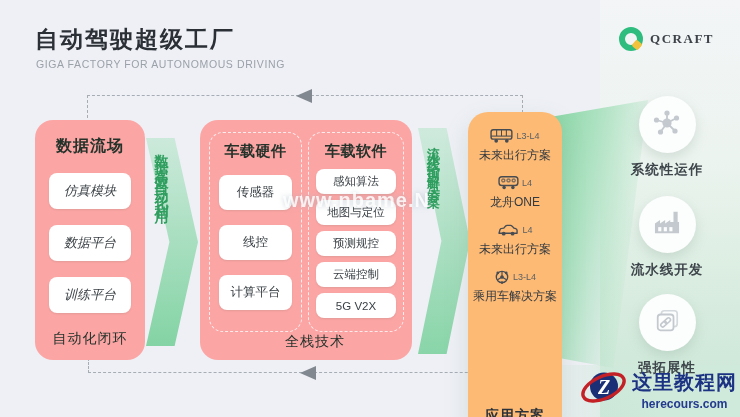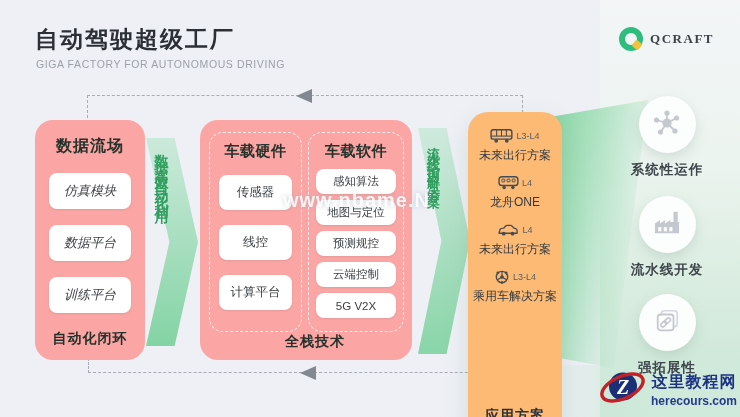--- a/index.html
+++ b/index.html
@@ -37,21 +37,21 @@
 
   
   .stage { position:absolute; background:#fca5a5; border-radius:18px; z-index:2; }
   .stage-data { left:35px; top:120px; width:110px; height:240px; display:flex; flex-direction:column;
     align-items:center; padding:16px 0 12px; }
   .stage-title { font-size:16px; font-weight:bold; color:#24322a; letter-spacing:1px; }
   .pill { background:#fff; border-radius:8px; display:flex; align-items:center; justify-content:center;
     color:#3a4045; box-shadow:0 1px 2px rgba(40,90,60,0.12); }
   .stage-data .pills { display:flex; flex-direction:column; gap:16px; margin-top:16px;font-style:italic; }
   .stage-data .pill { width:82px; height:36px; font-size:13px; }
-  .stage-footer { margin-top:auto; font-size:14px; font-weight:bold; color:#24322a; letter-spacing:1px; }
+  .stage-footer { margin-top:auto; font-size:14px; font-weight:normal; color:#24322a; letter-spacing:1px; }
 
   .stage-vehicle { left:200px; top:120px; width:212px; height:240px; }
   .vcol { position:absolute; border:1.5px dashed rgba(255,255,255,0.78); border-radius:14px;
     display:flex; flex-direction:column; align-items:center; }
   .vcol-title { font-size:15px; font-weight:bold; color:#24322a; margin:9px 4px 4px; letter-spacing:0.5px; }
   .vcol-hw { left:9px; top:12px; width:93px; height:200px; }
   .vcol-hw .pills { display:flex; flex-direction:column; gap:15px; margin-top:10px; }
   .vcol-hw .pill { width:73px; height:35px; font-size:12.5px; }
   .vcol-sw { left:108px; top:12px; width:96px; height:200px; }
   .vcol-sw .pills { display:flex; flex-direction:column; gap:6px; margin-top:4px; }
@@ -88,21 +88,21 @@
     box-shadow:0 5px 12px rgba(140,165,150,0.28); display:flex; align-items:center; justify-content:center; }
   .feat-label { margin-top:8px; font-size:13.5px; font-weight:bold; color:#3e454b; letter-spacing:1px; }
 
   
   .watermark { position:absolute; left:283px; top:189px; z-index:5; font-size:20px; font-weight:bold;
     color:rgba(255,255,255,0.82); letter-spacing:1px; text-shadow:0 0 5px rgba(160,175,185,0.55); }
 
   
   .badge { position:absolute; right:3px; bottom:3px; display:flex; align-items:center; gap:5px; z-index:6; }
   .badge-texts { display:flex; flex-direction:column; align-items:center; }
-  .badge-name { font-family:"Liberation Serif", serif; font-size:16px; font-weight:bold; color:#1c3282; letter-spacing:1px; }
+  .badge-name { font-family:"Liberation Serif", serif; font-size:20px; font-weight:bold; color:#1c3282; letter-spacing:1px; }
   .badge-url { font-size:12px; font-weight:bold; color:#233a8f; margin-top:1px; }
 </style>
 </head>
 <body>
 
 <div class="canvas">
 
   <div class="bg-right"></div>
   <div class="bg-corner"></div>
   <div class="swoosh"></div>

